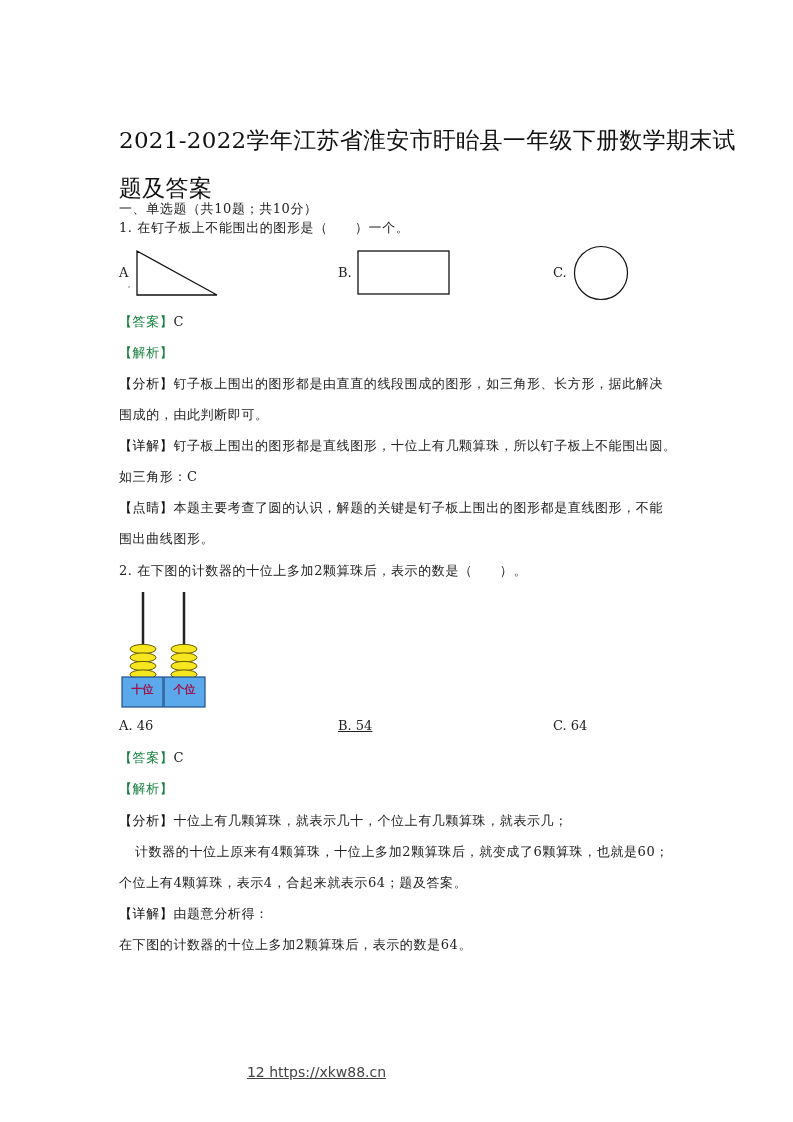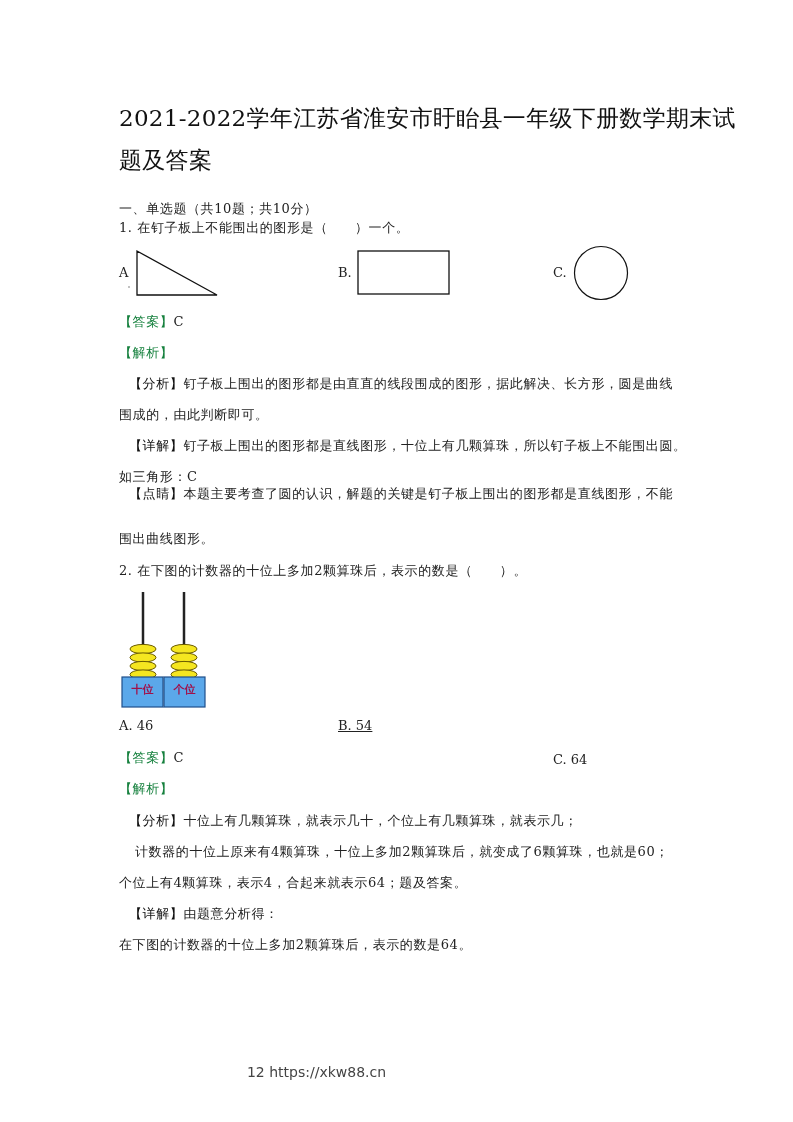--- a/index.html
+++ b/index.html
@@ -1,29 +1,29 @@
 <!DOCTYPE html>
 <html><head>
 <meta charset="utf-8">
 <style>
   html, body { margin: 0; padding: 0; background: #ffffff; }
   body { width: 793px; height: 1122px; position: relative; overflow: hidden;
          font-family: "DejaVu Serif", "Liberation Serif", serif; color: #1a1a1a; }
   .abs { position: absolute; white-space: nowrap; }
-  .title { font-size: 23px; left: 119px; letter-spacing: 0.3px; color: #111; }
+  .title { font-size: 23px; left: 119px; letter-spacing: 0.3px; color: #111; margin-top: 22px; }
   .t1 { top: 103px; }
-  .t2 { top: 145px; }
+  .t2 { top: 151px; }
   .line { font-size: 13px; left: 119px; color: #222; letter-spacing: 0.6px; }
   .tag { color: #15803d; }
-  .tagdark { color: #111; margin-left: 10px; }
+  .tagdark { color: #111; }
   .shape-svg { position: absolute; left: 0; top: 0; }
   .opt-label { font-size: 13px; color: #222; }
   .abacus { position: absolute; left: 118px; top: 588px; width: 92px; height: 122px; }
   .footer { font-family: "DejaVu Sans", "Liberation Sans", sans-serif; font-size: 14px; color: #444;
-            left: 0; width: 633px; text-align: center; top: 1064px; }
+            left: 0; width: 633px; text-align: center; top: 1064px; text-decoration: underline; }
 </style>
 </head>
 <body>
 
 <div class="abs title t1">2021-2022学年江苏省淮安市盱眙县一年级下册数学期末试</div>
 <div class="abs title t2">题及答案</div>
 <div class="abs line" style="top:200px;text-align:right;">一、单选题（共10题；共10分）</div>
 
 <div class="abs line" style="top:219px;">1. 在钉子板上不能围出的图形是（　　）一个。</div>
 
@@ -38,30 +38,30 @@
     <circle cx="601" cy="273" r="26.5" fill="none" stroke="#111" stroke-width="1.2"></circle>
   </svg>
 </div>
 
 <div class="abs line" style="top:313px;">
   <span class="tag">【答案】</span><span>C</span>
 </div>
 <div class="abs line tag" style="top:344px;">【解析】</div>
 
 <div class="abs line" style="top:375px;">
-  <span class="tagdark">【分析】</span><span>钉子板上围出的图形都是由直直的线段围成的图形，据此解决、长方形，圆是曲线</span>
+  <span class="tagdark">【分析】</span><span>钉子板上围出的图形都是由直直的线段围成的图形，如三角形、长方形，据此解决</span>
 </div>
 <div class="abs line" style="top:406px;">围成的，由此判断即可。</div>
 
 <div class="abs line" style="top:437px;">
   <span class="tagdark">【详解】</span><span>钉子板上围出的图形都是直线图形，十位上有几颗算珠，所以钉子板上不能围出圆。</span>
 </div>
 <div class="abs line" style="top:468px;">如三角形：C</div>
 
-<div class="abs line" style="top:485px;">
+<div class="abs line" style="top:499px;">
   <span class="tagdark">【点睛】</span><span>本题主要考查了圆的认识，解题的关键是钉子板上围出的图形都是直线图形，不能</span>
 </div>
 <div class="abs line" style="top:530px;">围出曲线图形。</div>
 
 <div class="abs line" style="top:562px;">2. 在下图的计数器的十位上多加2颗算珠后，表示的数是（　　）。</div>
 
 <div class="abacus">
   <svg width="92" height="122">
 
     <line x1="25" y1="4" x2="25" y2="60" stroke="#222" stroke-width="2.5"></line>
@@ -84,21 +84,21 @@
     <rect x="4" y="89" width="41" height="30" fill="#5ba8ea" stroke="#1f4f8a" stroke-width="1.2"></rect>
     <rect x="46" y="89" width="41" height="30" fill="#5ba8ea" stroke="#1f4f8a" stroke-width="1.2"></rect>
     <text x="24.5" y="105" font-size="11" font-weight="bold" fill="#a0104a" text-anchor="middle" font-family="DejaVu Sans, sans-serif">十位</text>
     <text x="66.5" y="105" font-size="11" font-weight="bold" fill="#a0104a" text-anchor="middle" font-family="DejaVu Sans, sans-serif">个位</text>
   </svg>
 </div>
 
 <div>
   <span class="abs opt-label" style="left:119px; top:718px;">A. 46</span>
   <span class="abs opt-label" style="left:338px; top:718px;text-decoration:underline;">B. 54</span>
-  <span class="abs opt-label" style="left:553px; top:752px;">C. 64</span>
+  <span class="abs opt-label" style="left:553px; top:718px;">C. 64</span>
 </div>
 
 <div class="abs line" style="top:749px;">
   <span class="tag">【答案】</span><span>C</span>
 </div>
 <div class="abs line tag" style="top:780px;">【解析】</div>
 
 <div class="abs line" style="top:812px;text-align:center;">
   <span class="tagdark">【分析】</span><span>十位上有几颗算珠，就表示几十，个位上有几颗算珠，就表示几；</span>
 </div>

